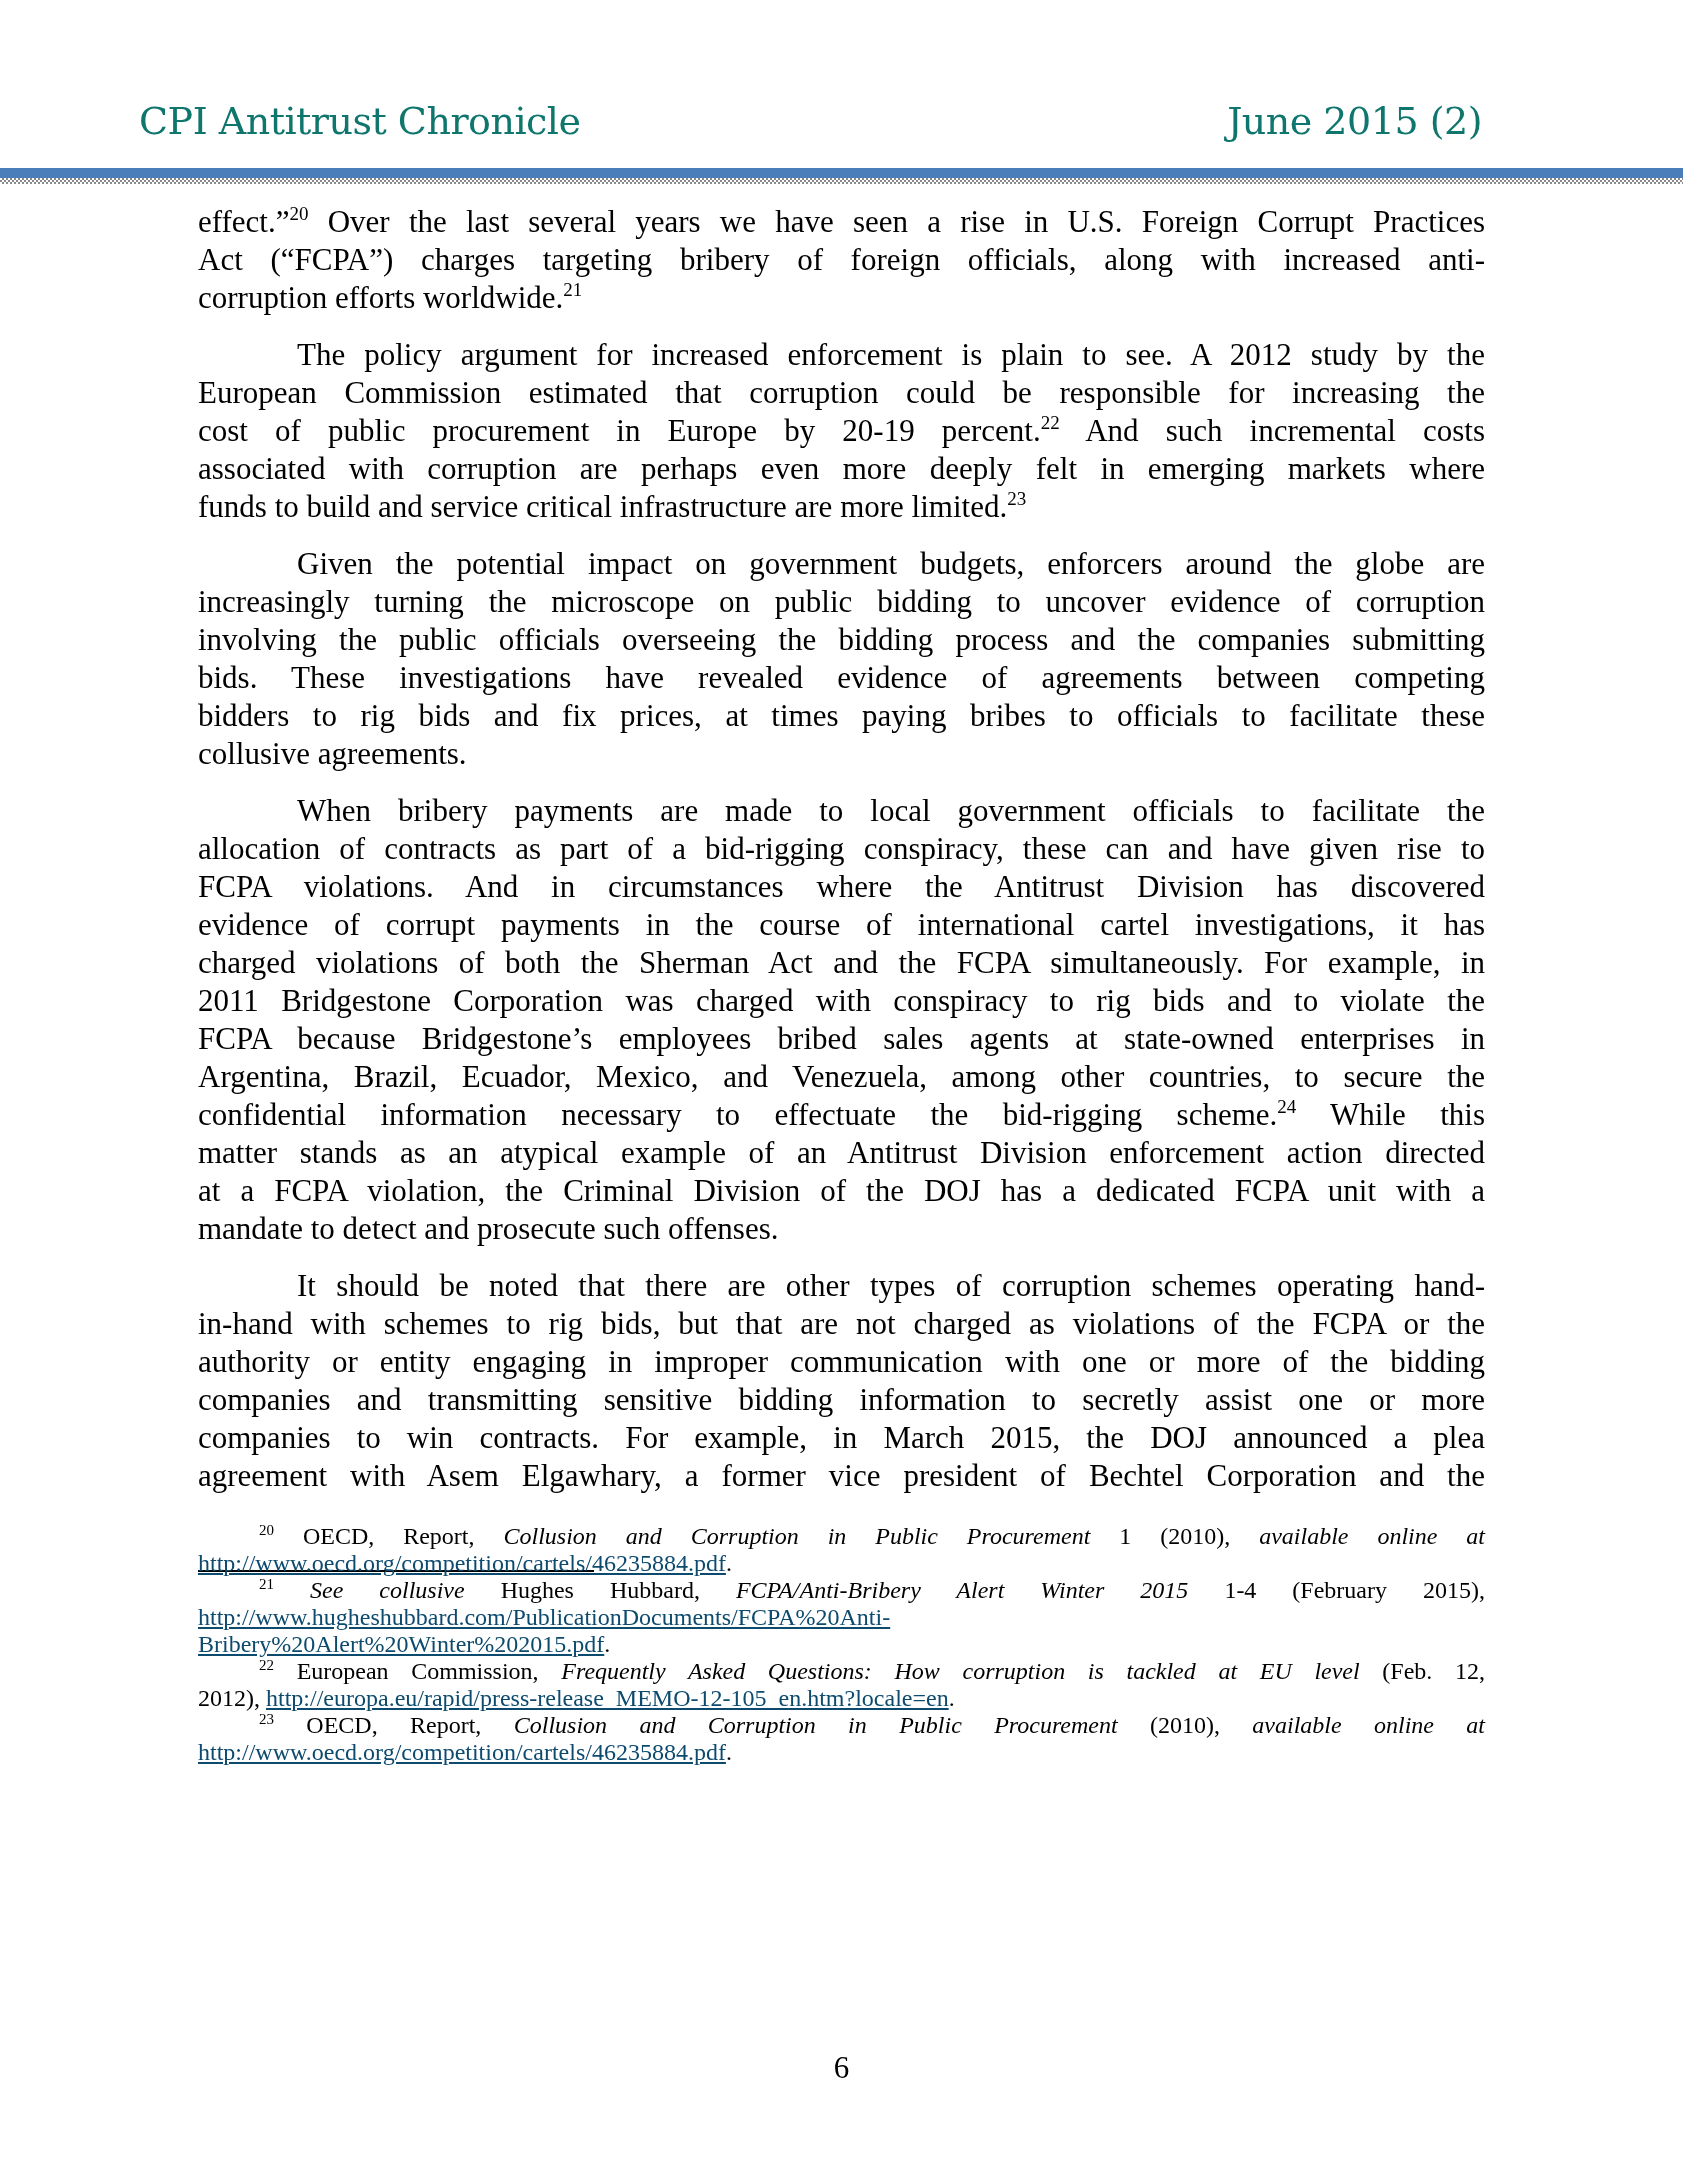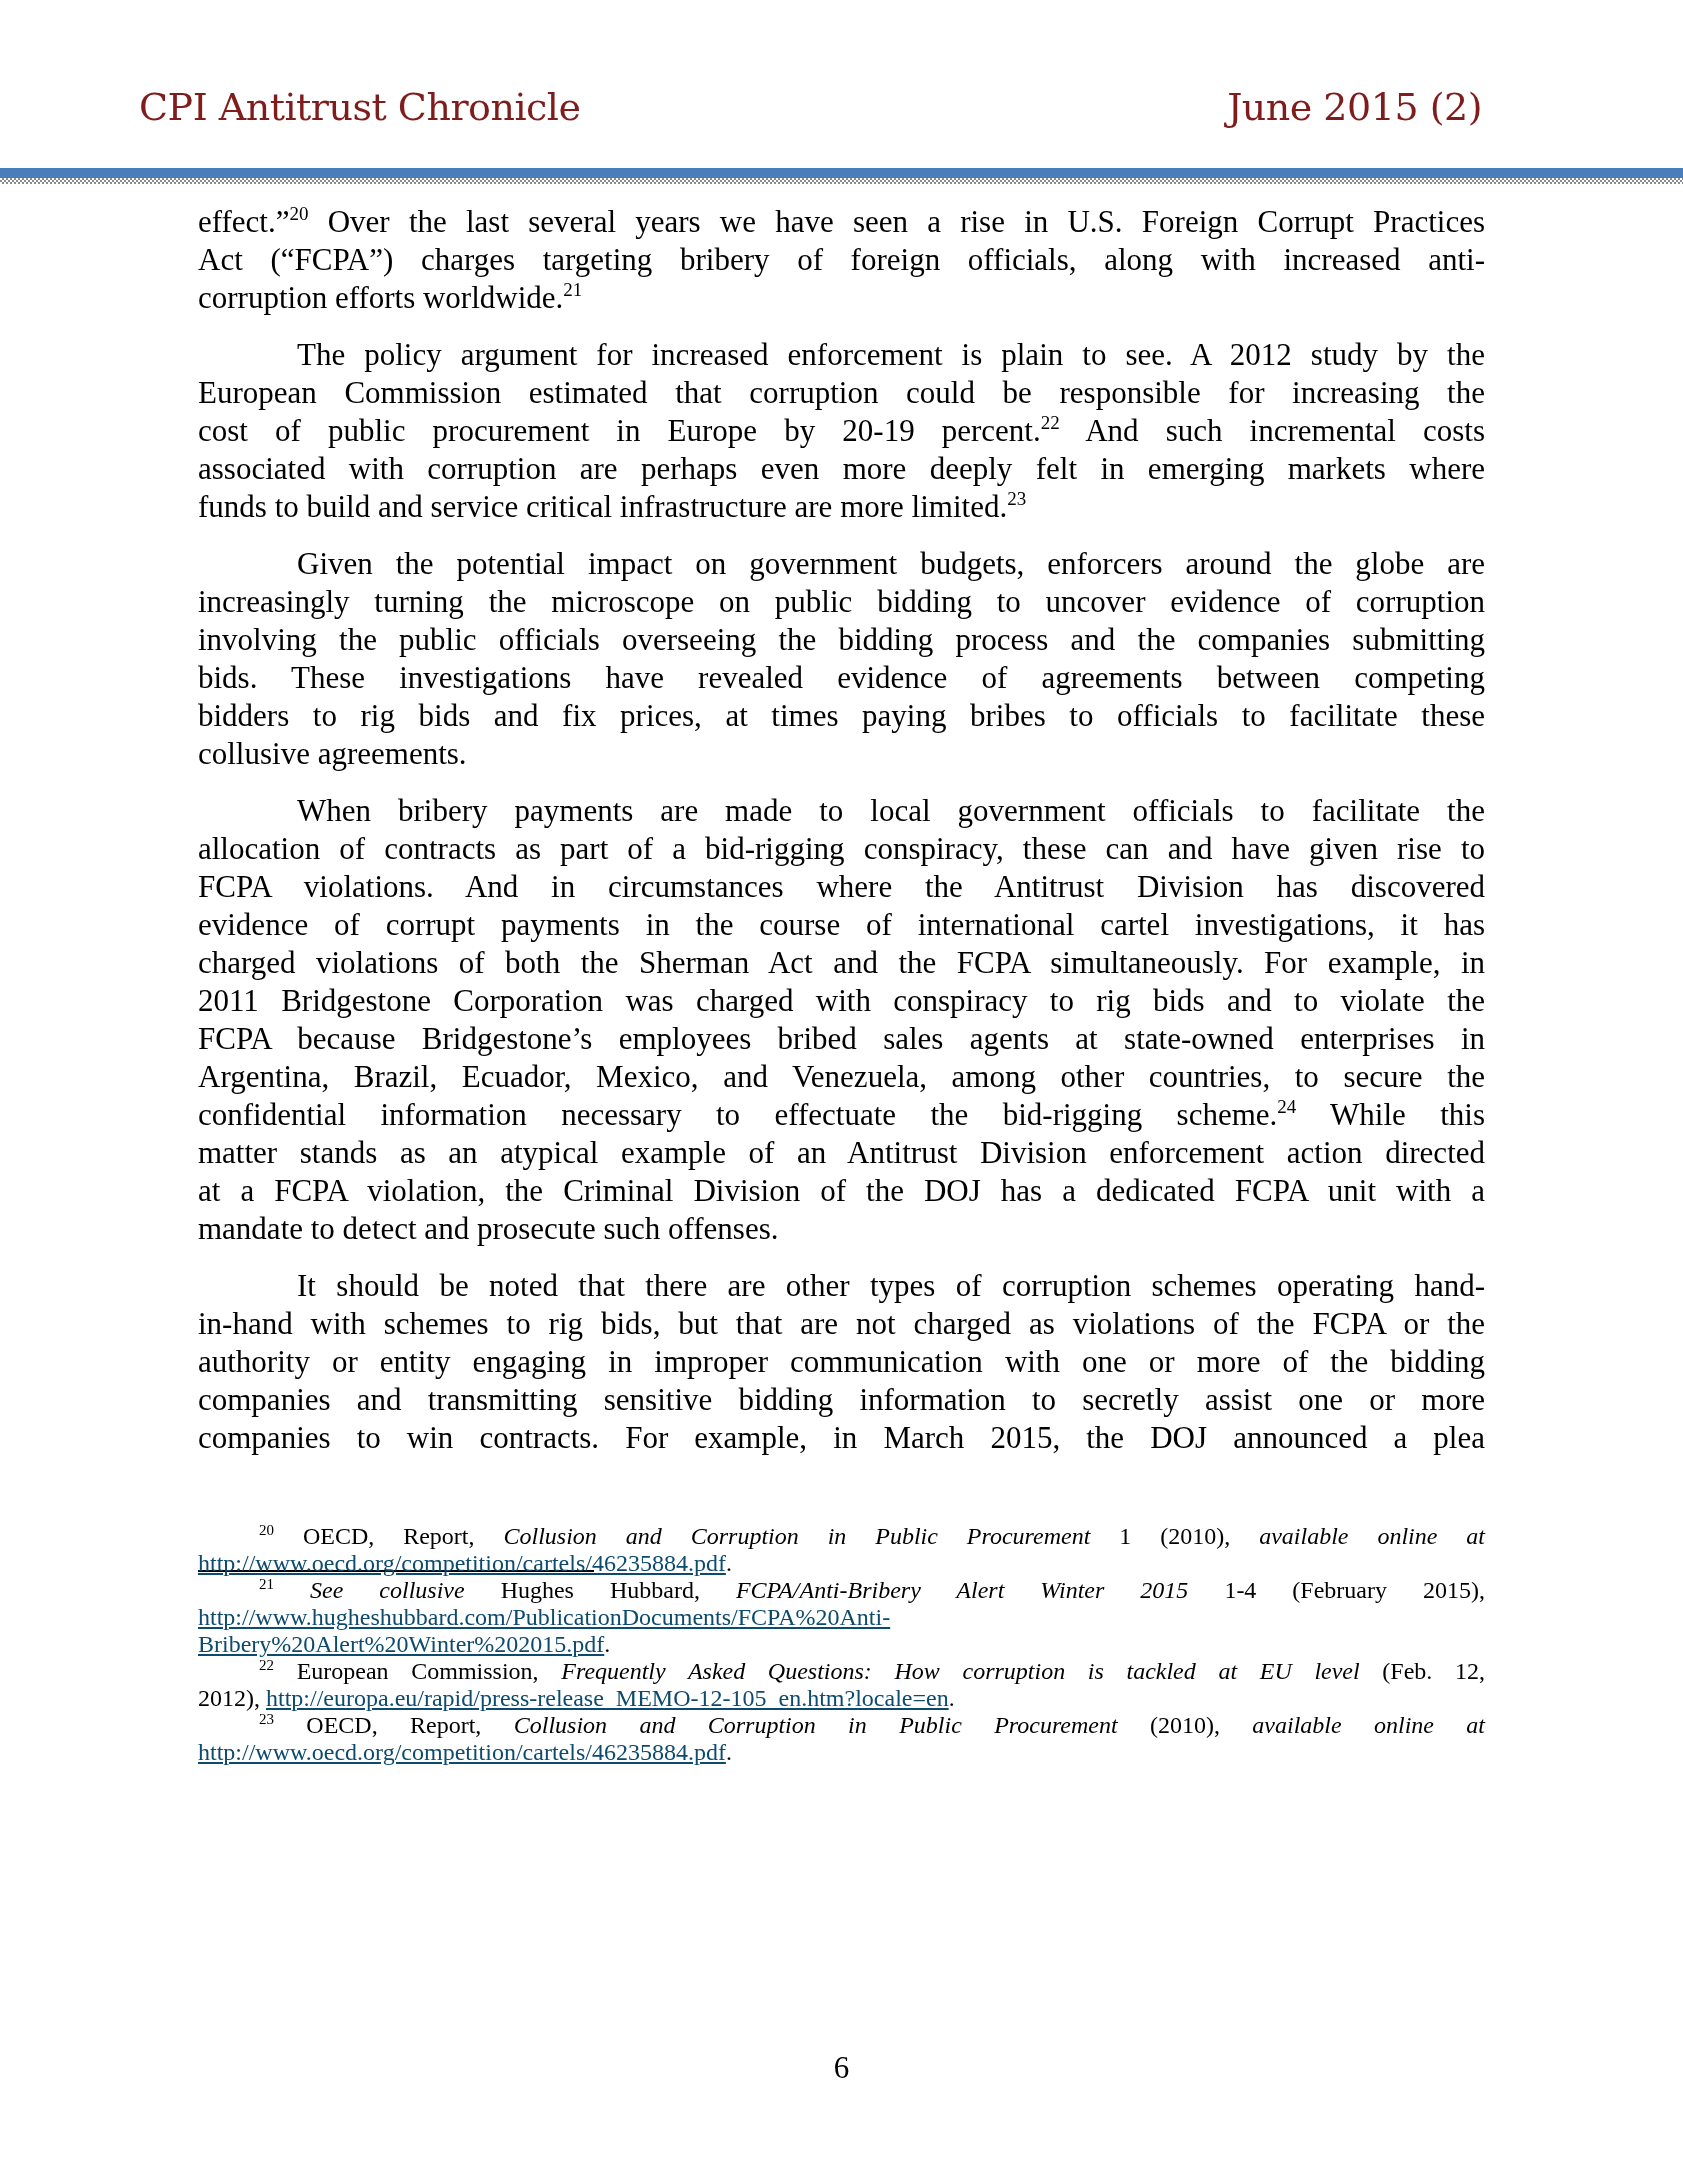--- a/index.html
+++ b/index.html
@@ -1,18 +1,18 @@
 <!DOCTYPE html>
 <html><head>
 <meta charset="utf-8">
 <style>
   html, body { margin: 0; padding: 0; background: #ffffff; }
   body { width: 1683px; height: 2178px; position: relative; overflow: hidden;
          font-family: "Liberation Serif", "DejaVu Serif", serif; color: #000; }
-  .hdr { position: absolute; top: 85px; font-size: 38px; color: #7f1d1d;
+  .hdr { position: absolute; top: 99px; font-size: 38px; color: #0f766e;
          font-family: "DejaVu Serif", "Liberation Serif", serif; letter-spacing: -0.5px; line-height: 44px; }
   .hdr-left { left: 139px; }
   .hdr-right { right: 201px; text-align: right; }
   .rule-blue { position: absolute; left: 0; top: 168px; width: 1683px; height: 10px; background: #4a7ebb; }
   .rule-hatch { position: absolute; left: 0; top: 178px; width: 1683px; height: 6px;
     background-image:
       linear-gradient(45deg, #8a8a8a 25%, transparent 25%, transparent 75%, #8a8a8a 75%),
       linear-gradient(45deg, #8a8a8a 25%, transparent 25%, transparent 75%, #8a8a8a 75%);
     background-size: 4px 4px; background-position: 0 0, 2px 2px; }
   .body-text { position: absolute; left: 198px; top: 203px; width: 1287px; }
@@ -76,20 +76,21 @@
       <span class="line"><span>matter stands as an atypical example of an Antitrust Division enforcement action directed</span></span>
       <span class="line"><span>at a FCPA violation, the Criminal Division of the DOJ has a dedicated FCPA unit with a</span></span>
       <span class="line last"><span>mandate to detect and prosecute such offenses.</span></span>
     </div>
     <div class="para">
       <span class="line indent"><span>It should be noted that there are other types of corruption schemes operating hand-</span></span>
       <span class="line"><span>in-hand with schemes to rig bids, but that are not charged as violations of the FCPA or the</span></span>
       <span class="line"><span>authority or entity engaging in improper communication with one or more of the bidding</span></span>
       <span class="line"><span>companies and transmitting sensitive bidding information to secretly assist one or more</span></span>
       <span class="line"><span>companies to win contracts.  For example, in March 2015, the DOJ announced a plea</span></span>
+      <span class="line"><span>agreement with Asem Elgawhary, a former vice president of Bechtel Corporation and the</span></span>
     </div>
   </div>
 
 <div class="fn-sep"></div>
 <div class="footnotes" id="footnotes">
     <div class="fn">
       <span class="fline indent"><sup>20</sup><span> OECD, Report, </span><i>Collusion and Corruption in Public Procurement</i><span> 1 (2010), </span><i>available online at</i></span>
       <span class="fline last"><a>http://www.oecd.org/competition/cartels/46235884.pdf</a><span>.</span></span>
     </div>
     <div class="fn">

